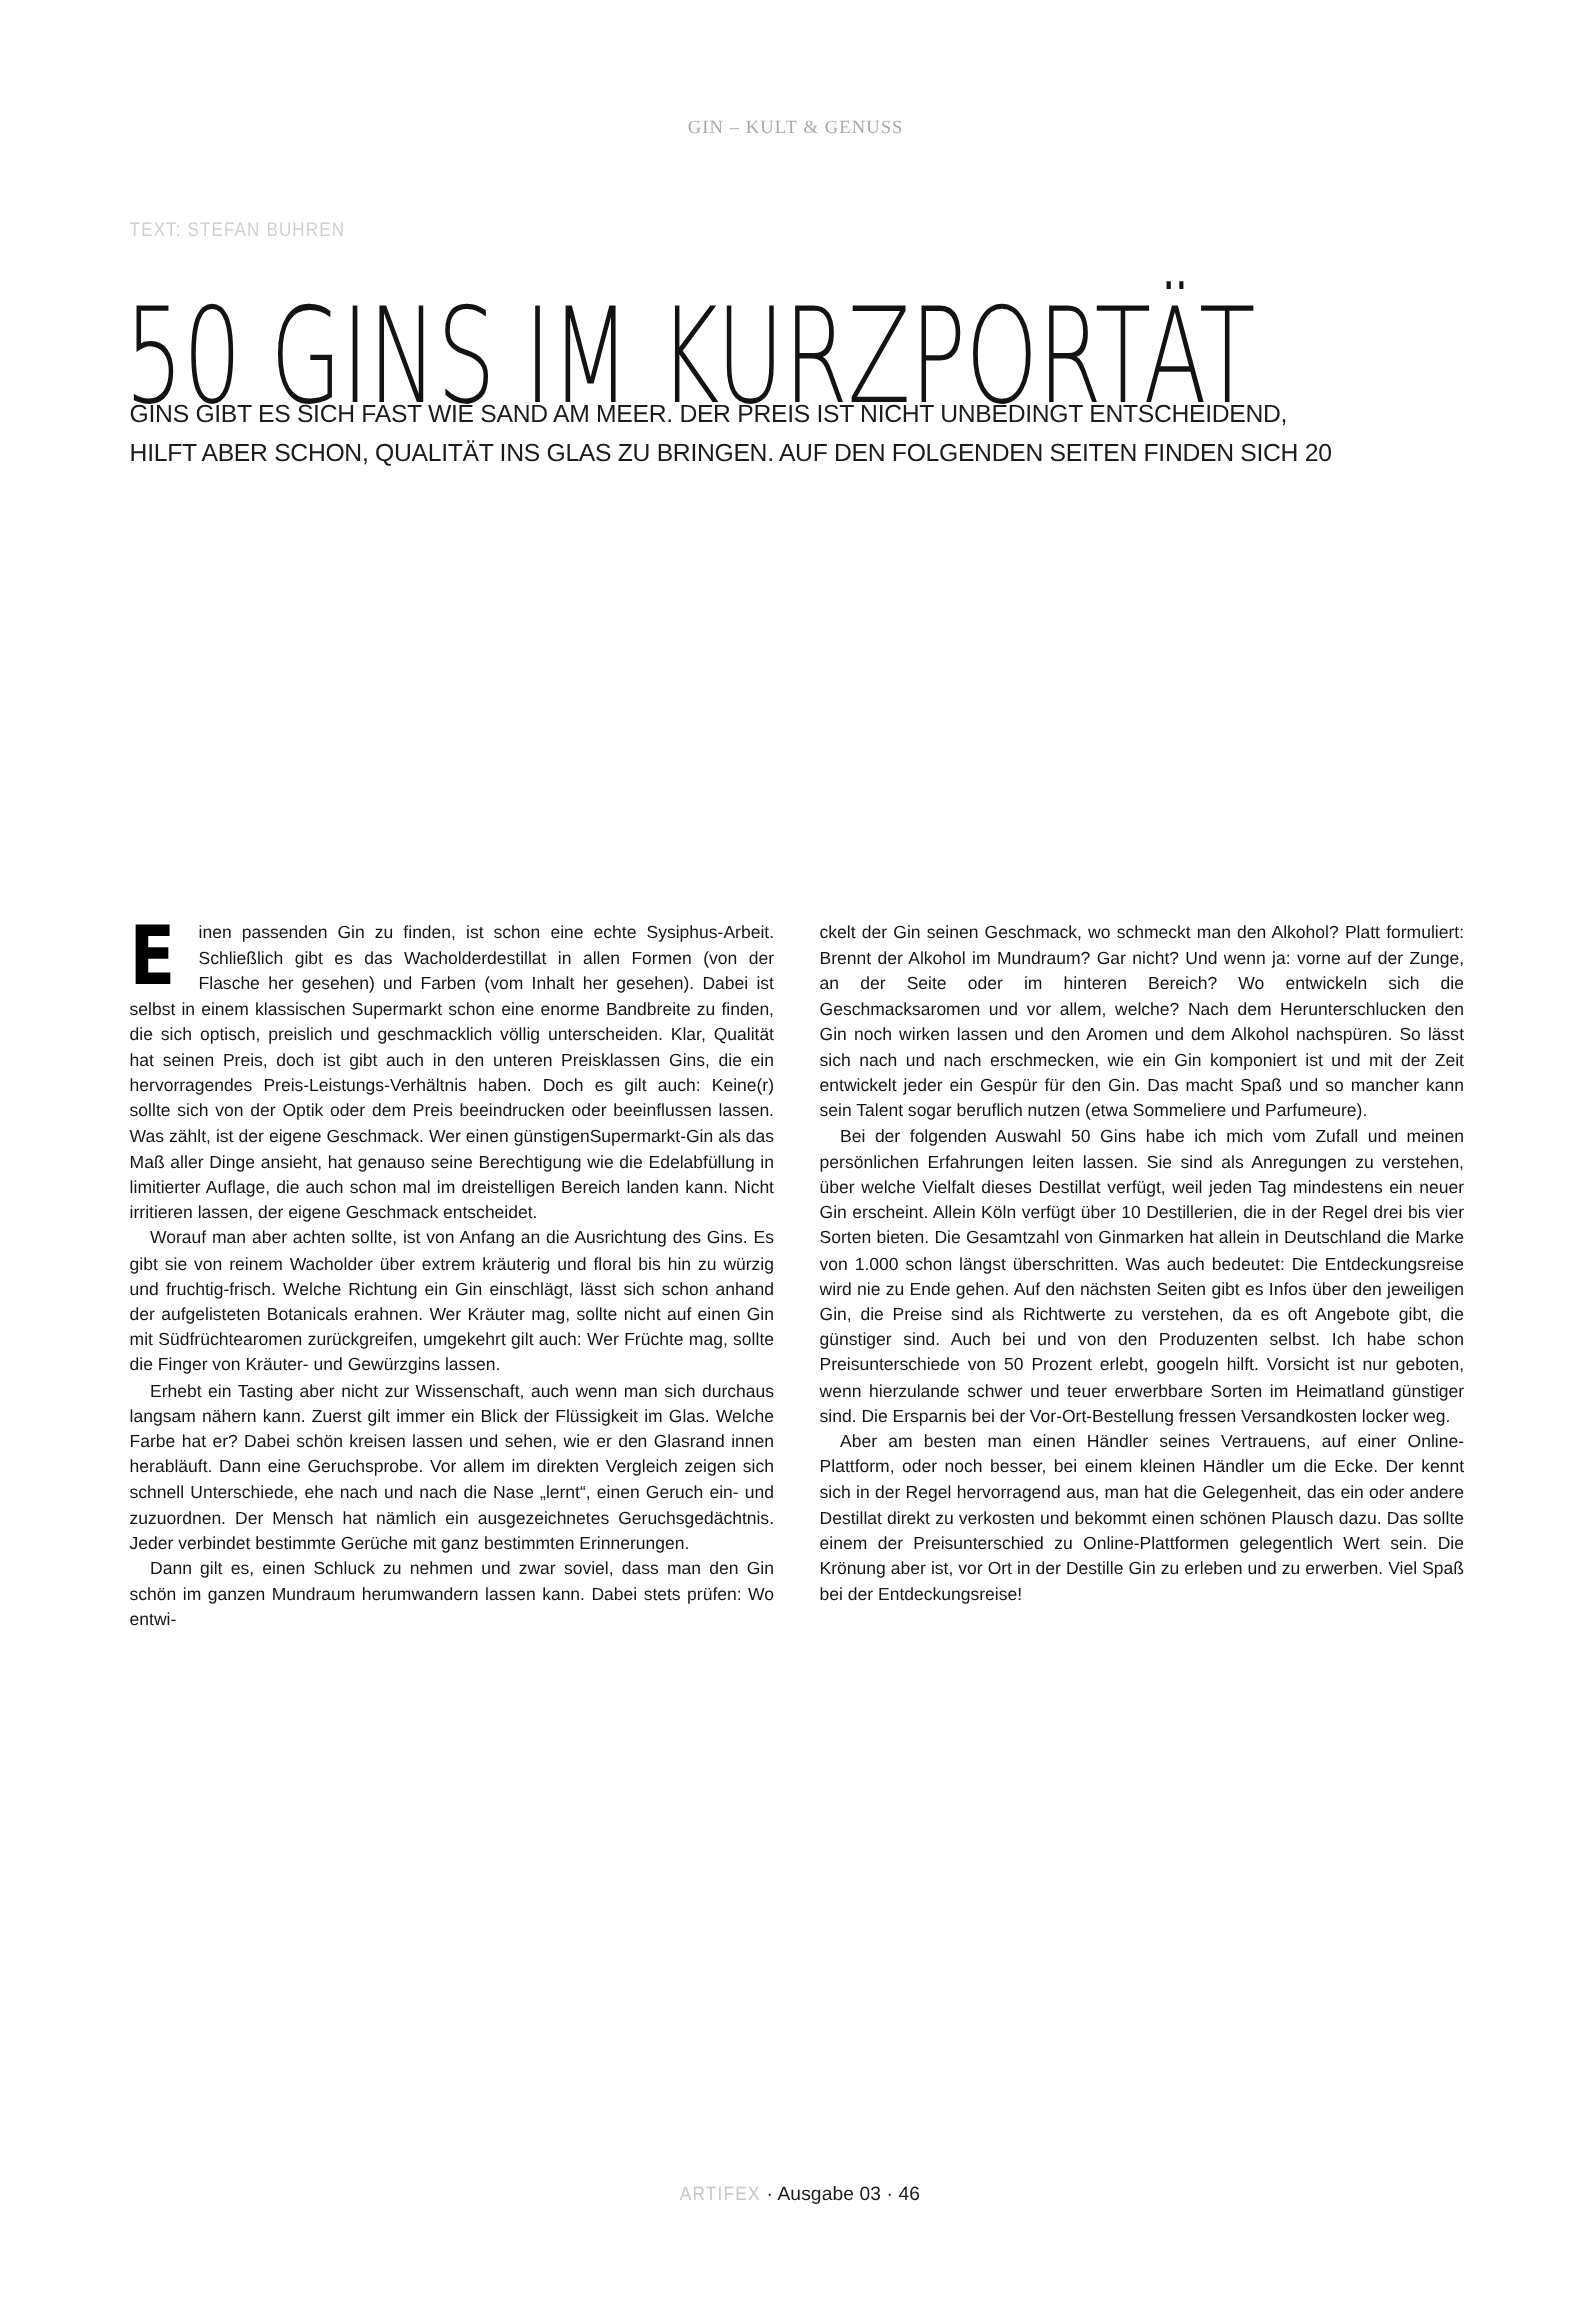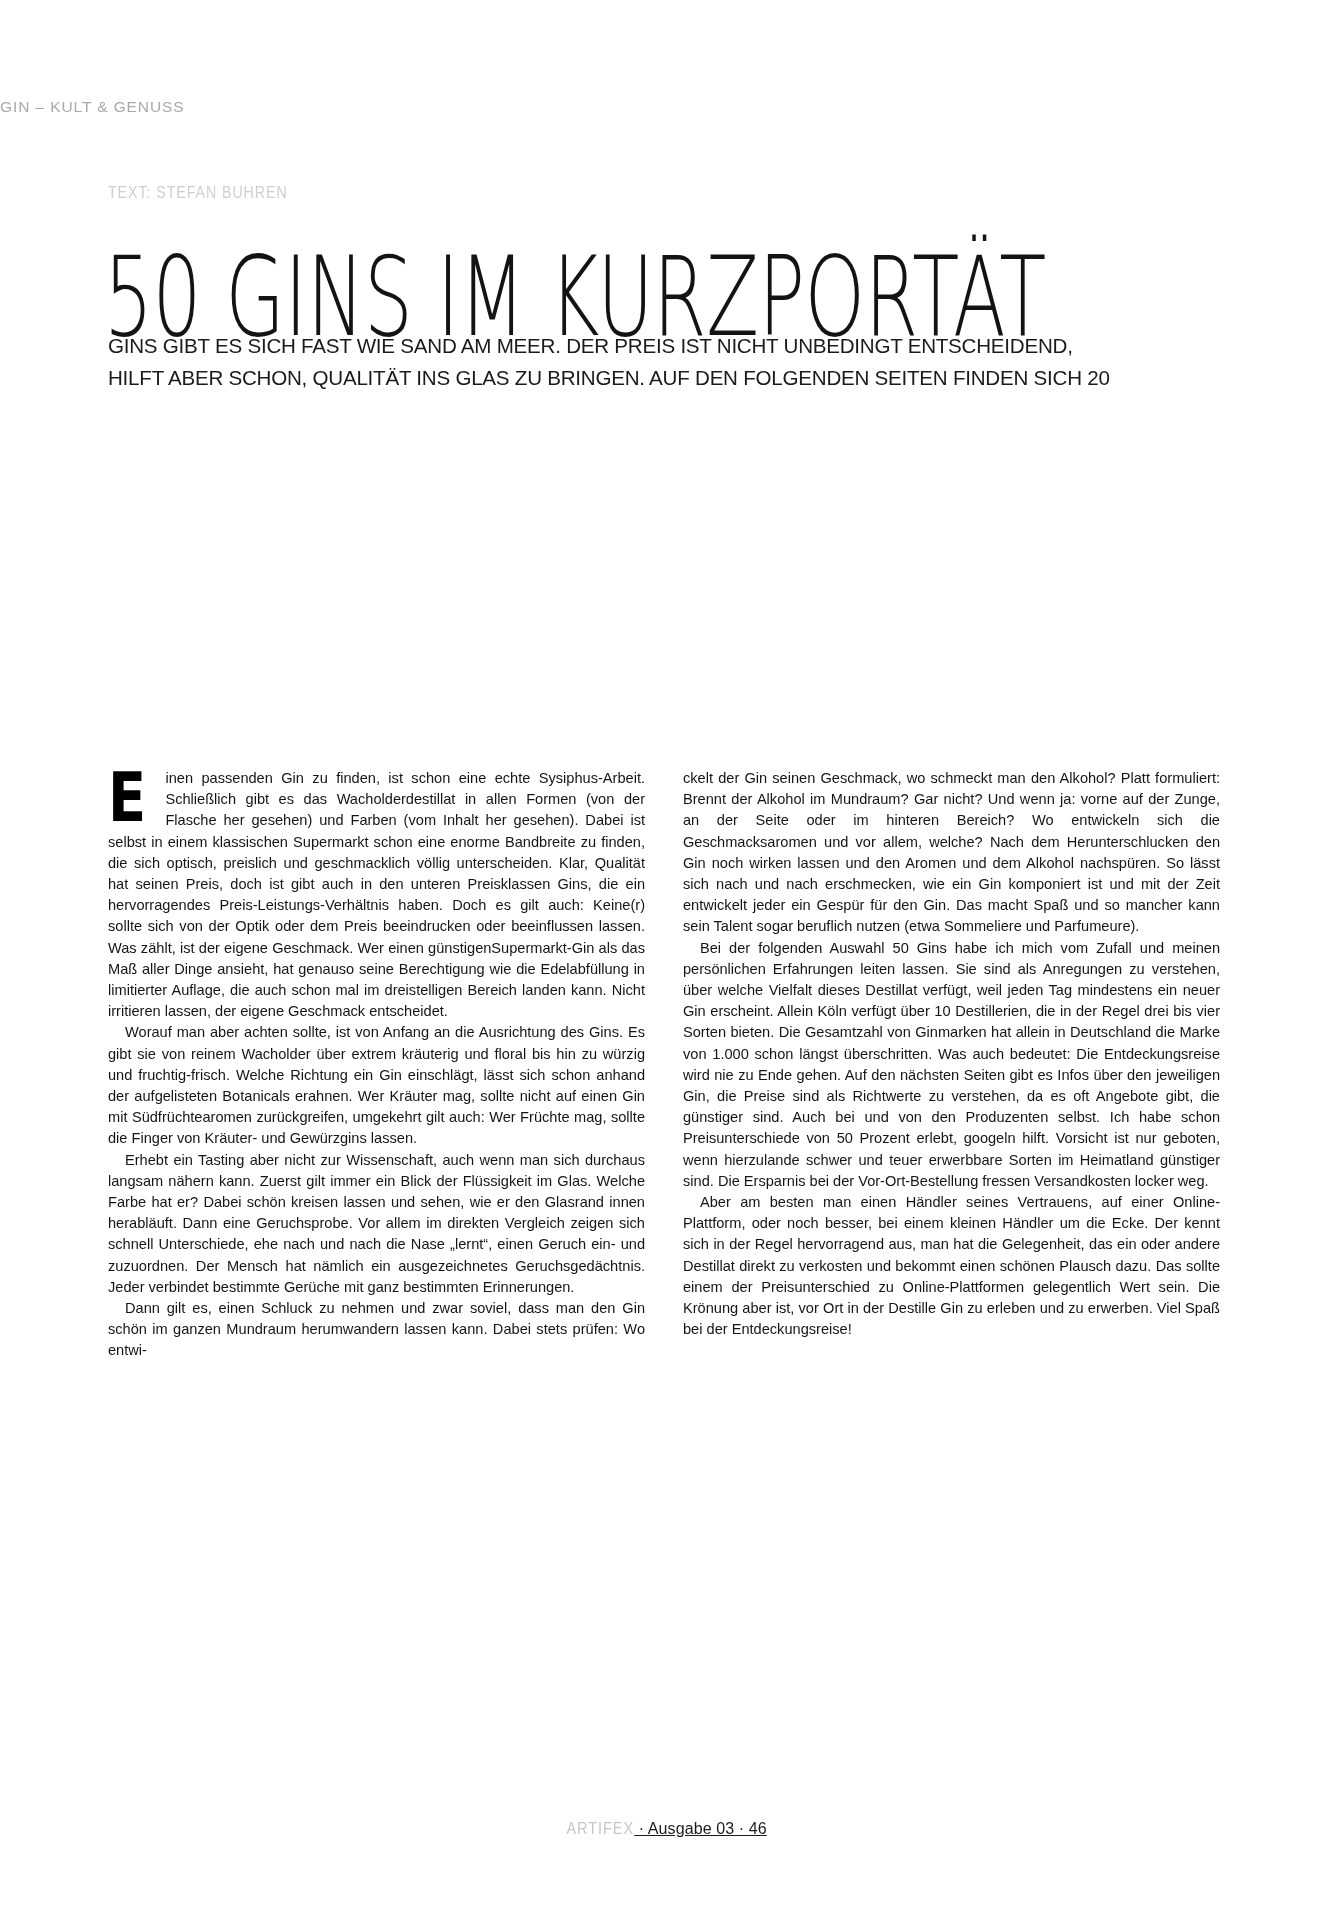--- a/index.html
+++ b/index.html
@@ -19,21 +19,22 @@
     box-sizing: border-box;
     overflow: hidden;
   }
 
   
   .running-head {
     position: absolute;
     top: 98px;
     left: 0;
     width: 1326px;
-    font-family: Liberation Sans, sans-serif;
+    text-align: center;
+    font-family: Liberation Serif, serif;
     font-size: 15.5px;
     letter-spacing: 0.9px;
     color: #a9a9ac;
     font-weight: 400;
   }
 
   
   .byline {
     position: absolute;
     top: 183px;
@@ -122,21 +123,20 @@
   
   .footer {
     position: absolute;
     top: 1820px;
     left: 0;
     width: 1326px;
     text-align: center;
     font-size: 16px;
     color: #1b1b1b;
     font-family: "Liberation Sans", sans-serif;
-    text-decoration: underline;
   }
   .footer .brand {
     color: #c6c6c9;
     letter-spacing: 1.1px;
     font-family: "Liberation Sans Narrow", "Liberation Sans", sans-serif;
     display: inline-block;
     transform: scaleX(0.9);
     transform-origin: right center;
   }
   .footer .issue {

